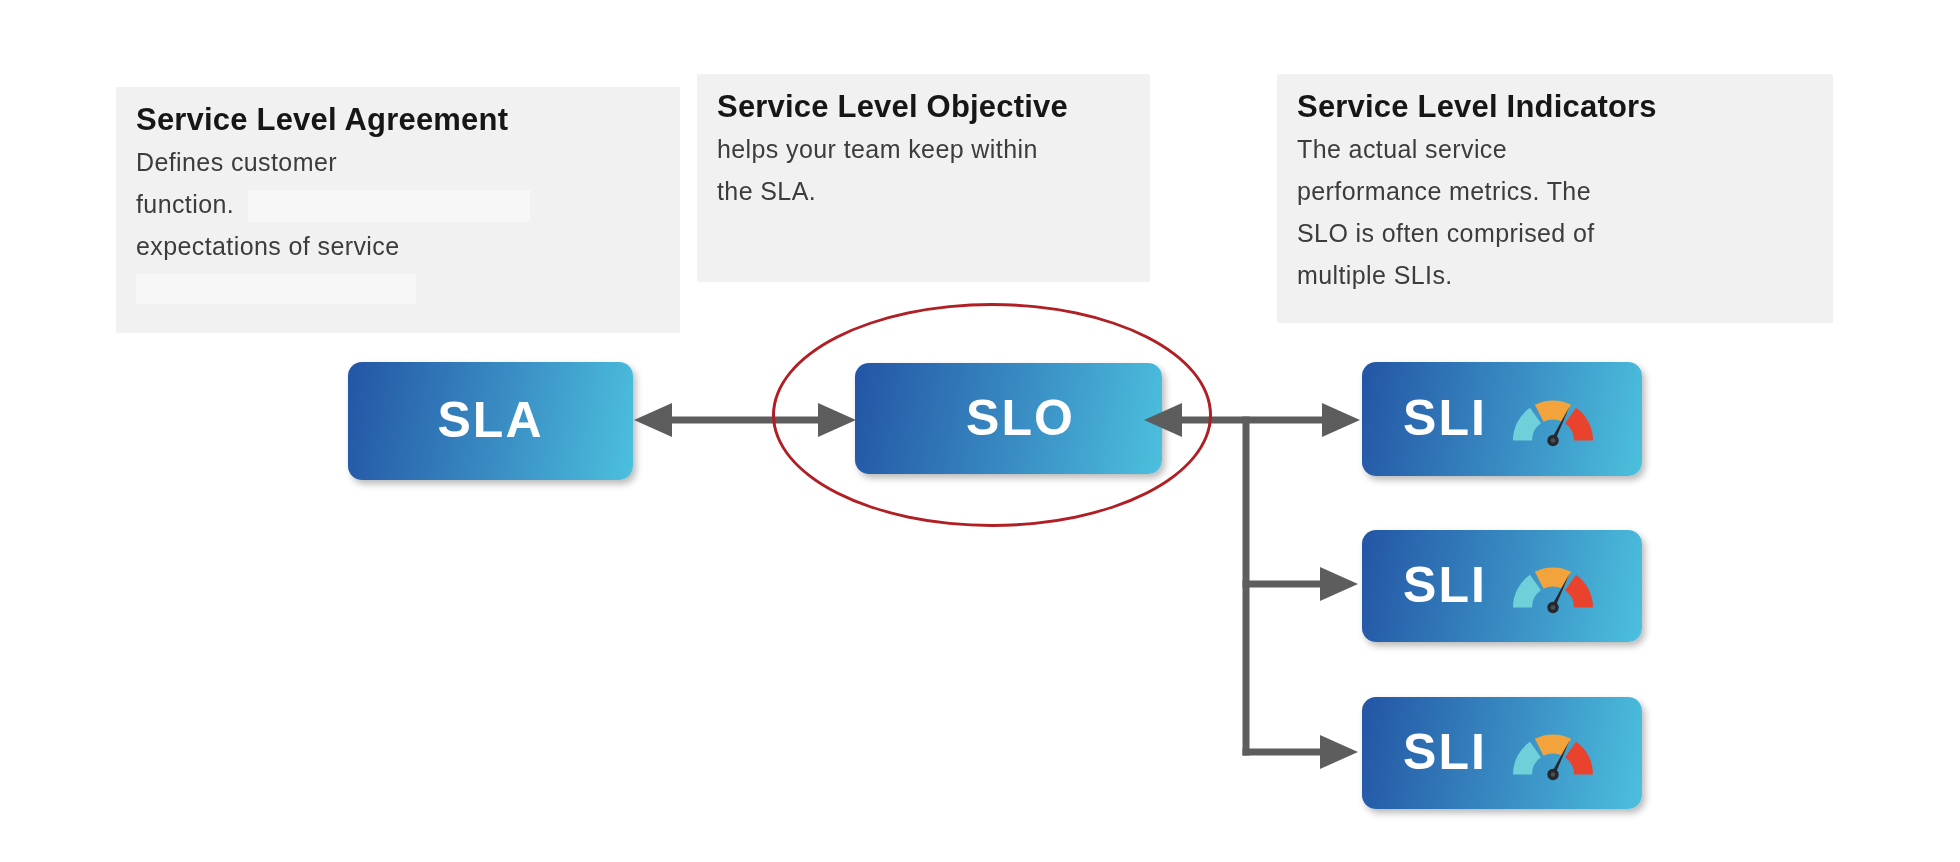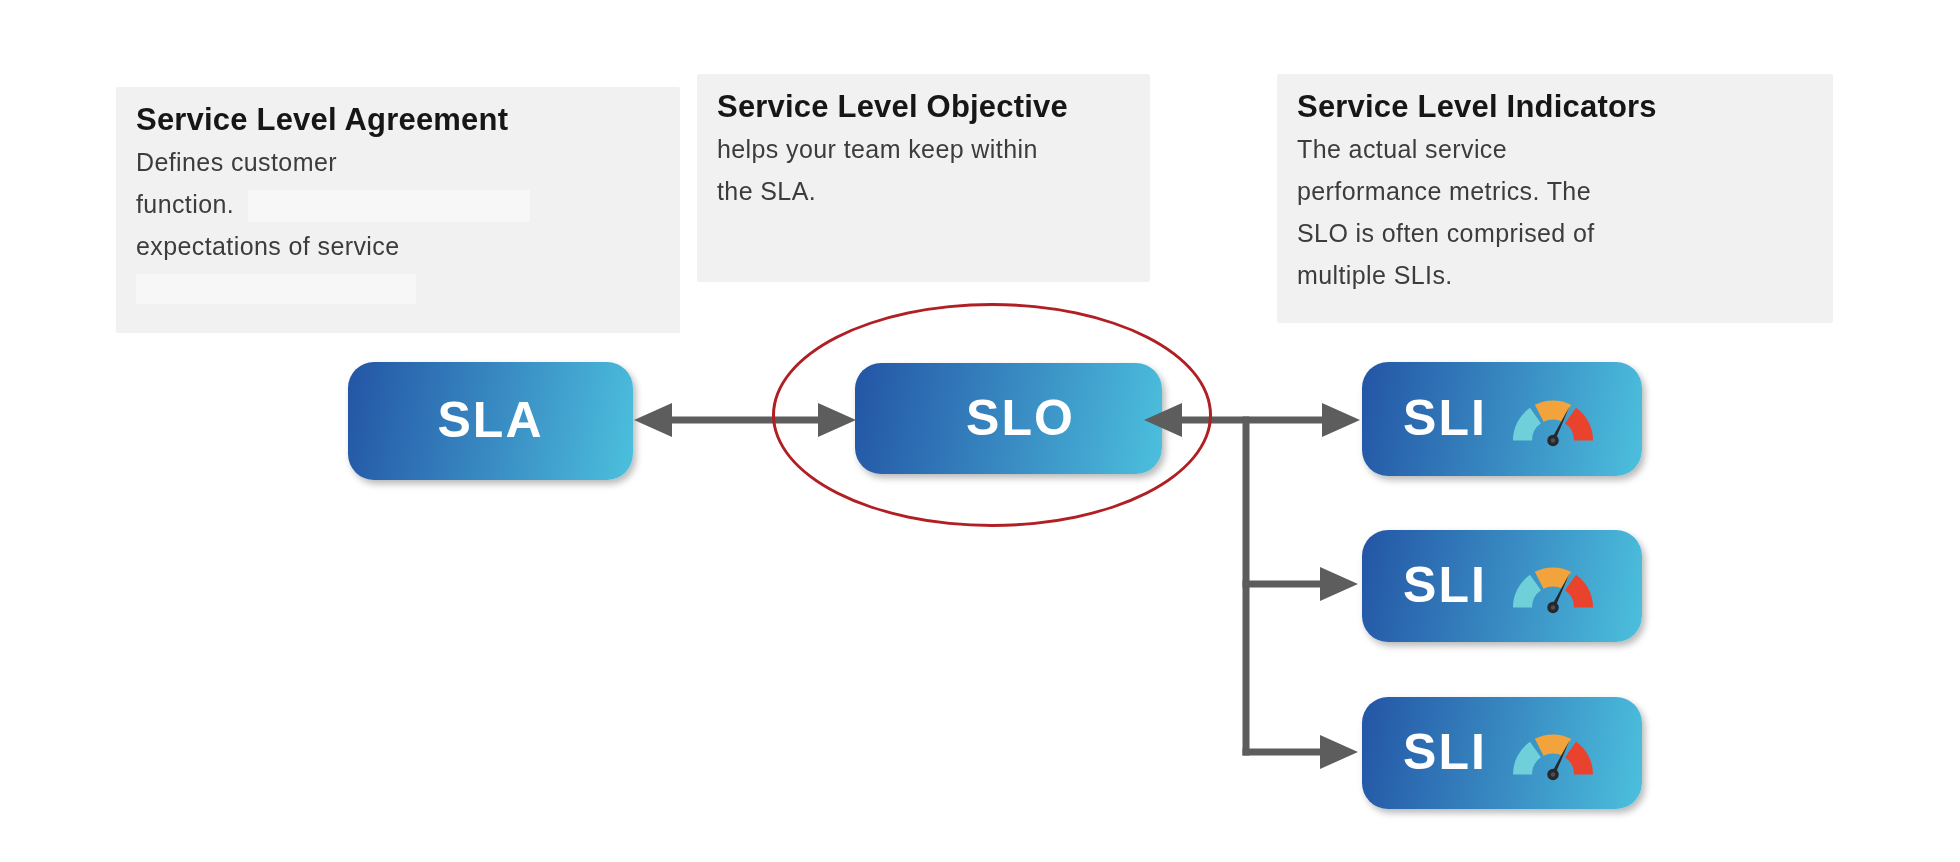--- a/index.html
+++ b/index.html
@@ -31,21 +31,21 @@
   .node .label{transform:translateY(-1px);}
   .gauge{width:96px;height:61px;}
   
   .connectors{position:absolute;left:0;top:0;z-index:2;}
   
   .highlight-ellipse{
     position:absolute;left:772px;top:303px;width:440px;height:224px;
     border:3.5px solid #b01f24;border-radius:50%;z-index:3;pointer-events:none;
     box-sizing:border-box;background:transparent;
   }
-  .z1{z-index:1;}
+  .z1{z-index:1;border-radius:14px;}
 </style>
 </head>
 <body>
 
 <div class="canvas">
 
   <section class="card" style="left:116px;top:87px;width:564px;height:246px;">
     <h2>Service Level Agreement</h2>
     <div class="line">Defines customer</div>
     <div class="line"><span>function.</span><span class="redact redact-inline"></span></div>

